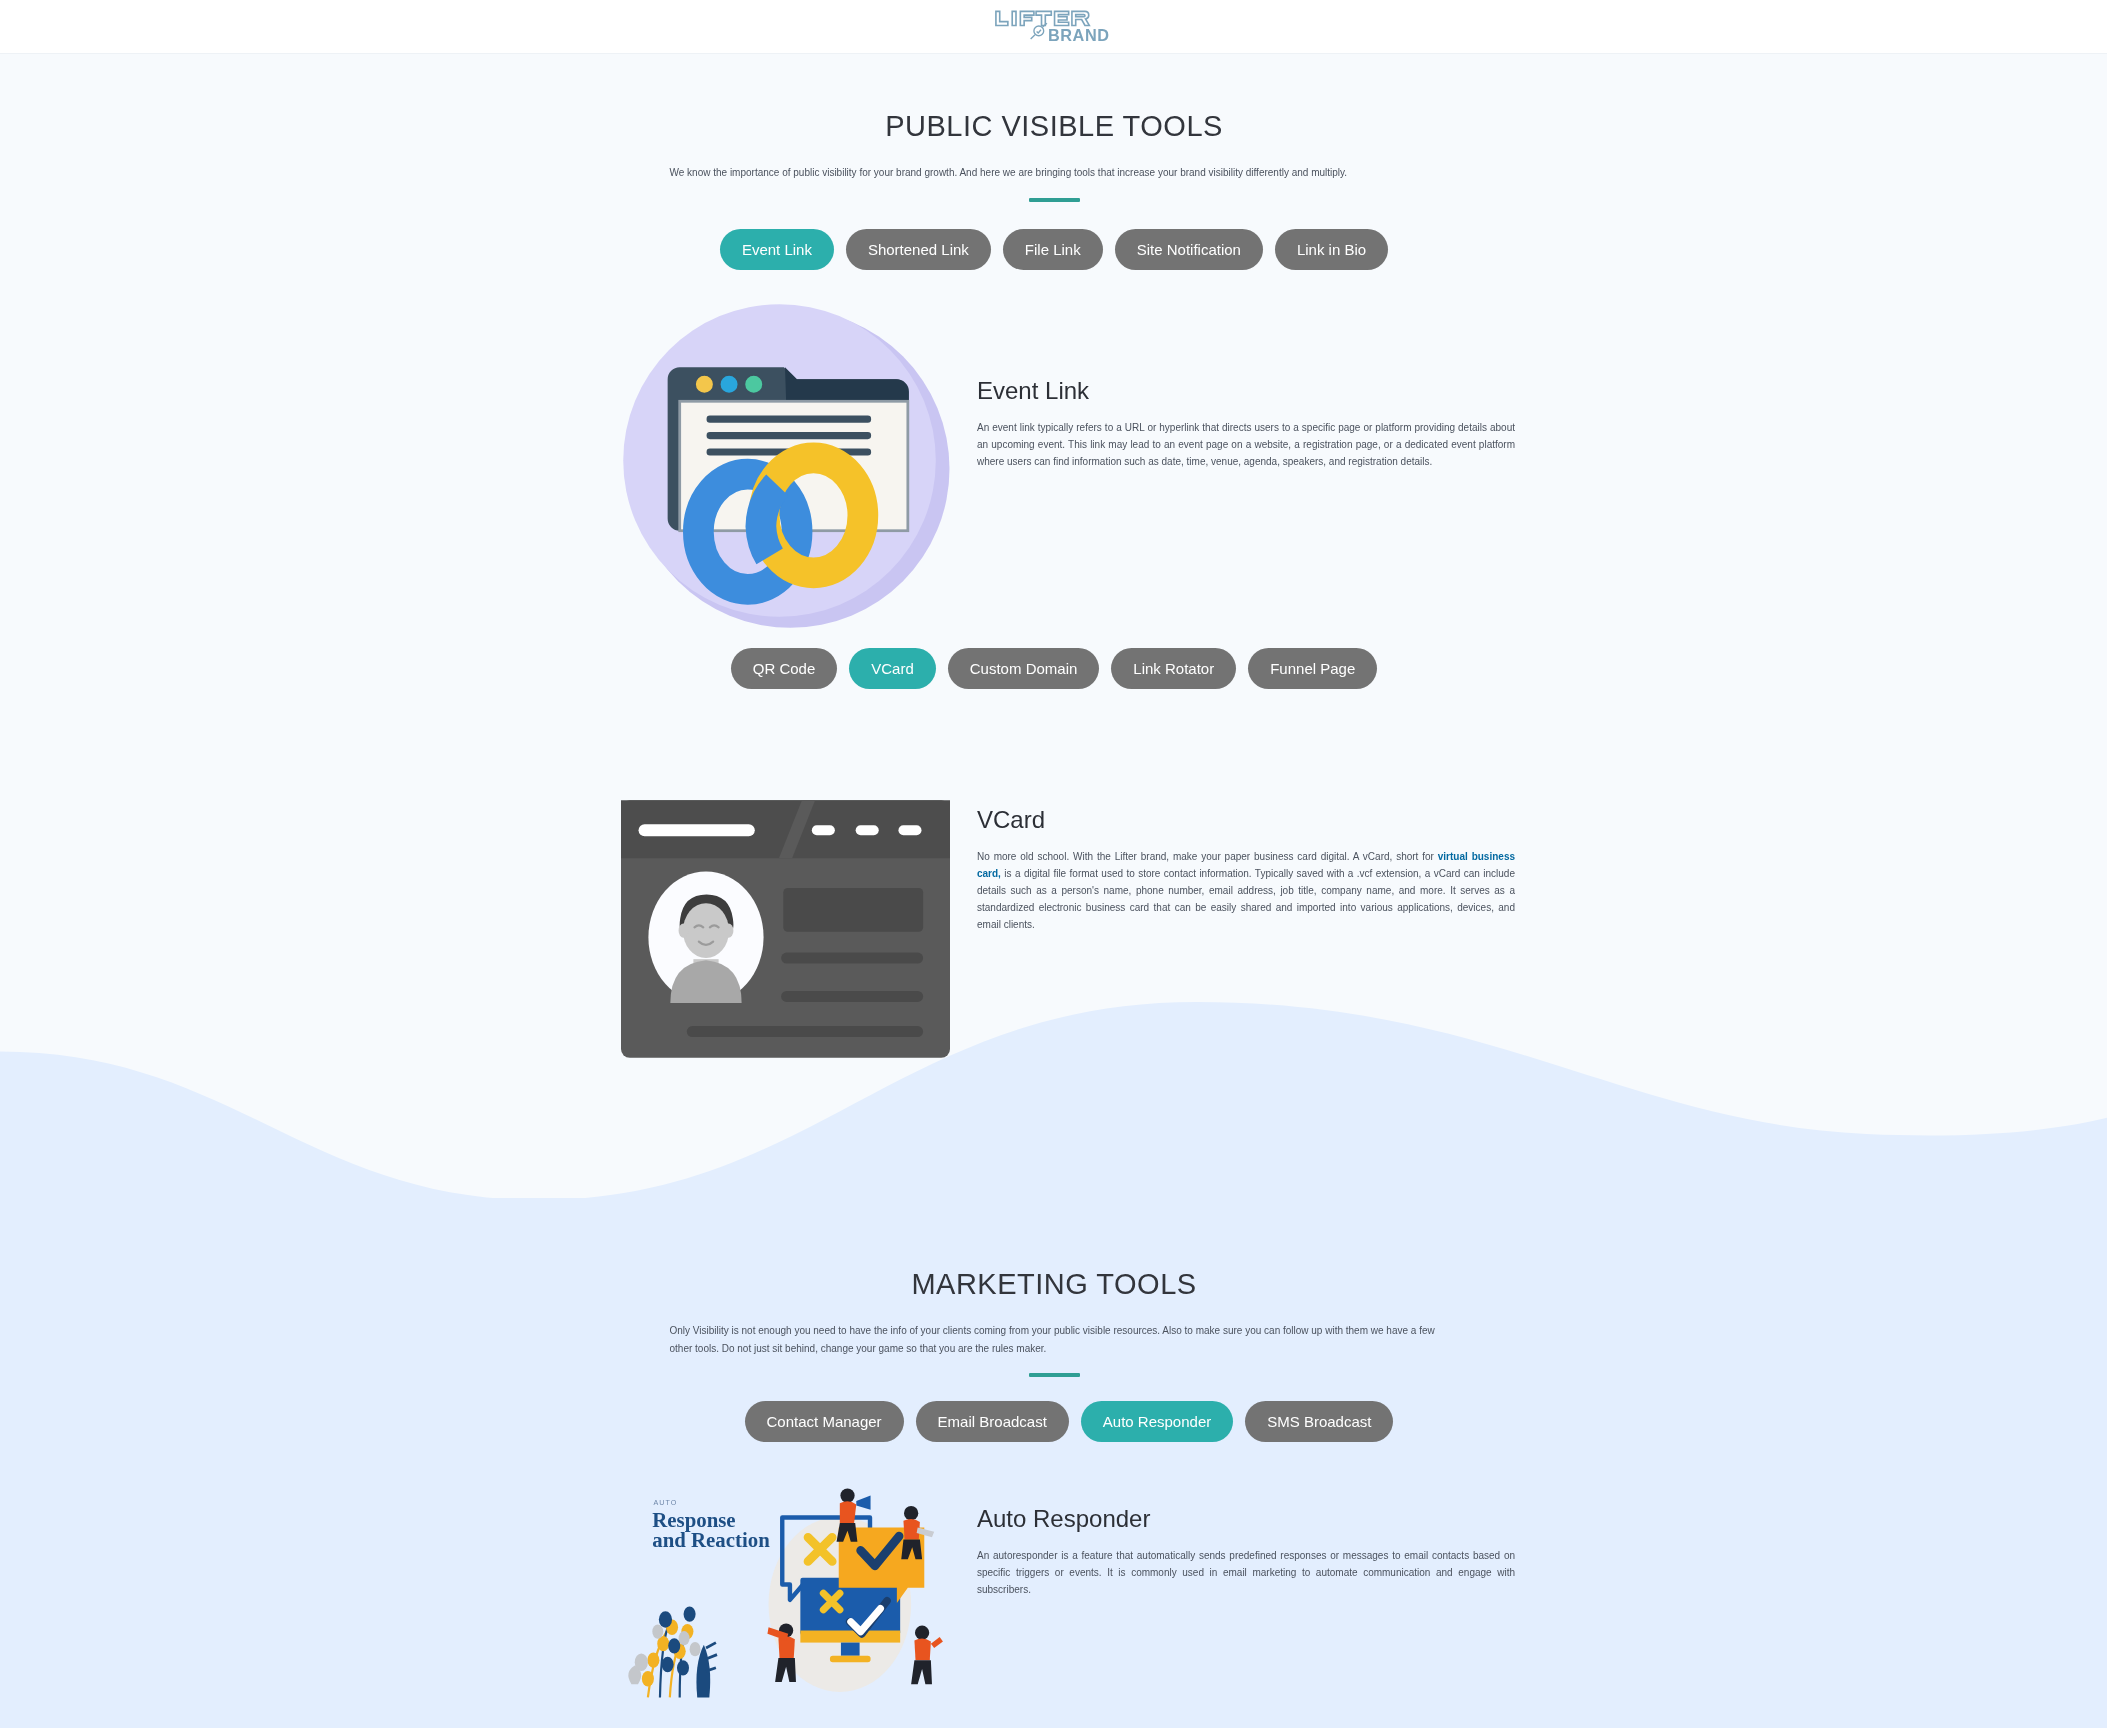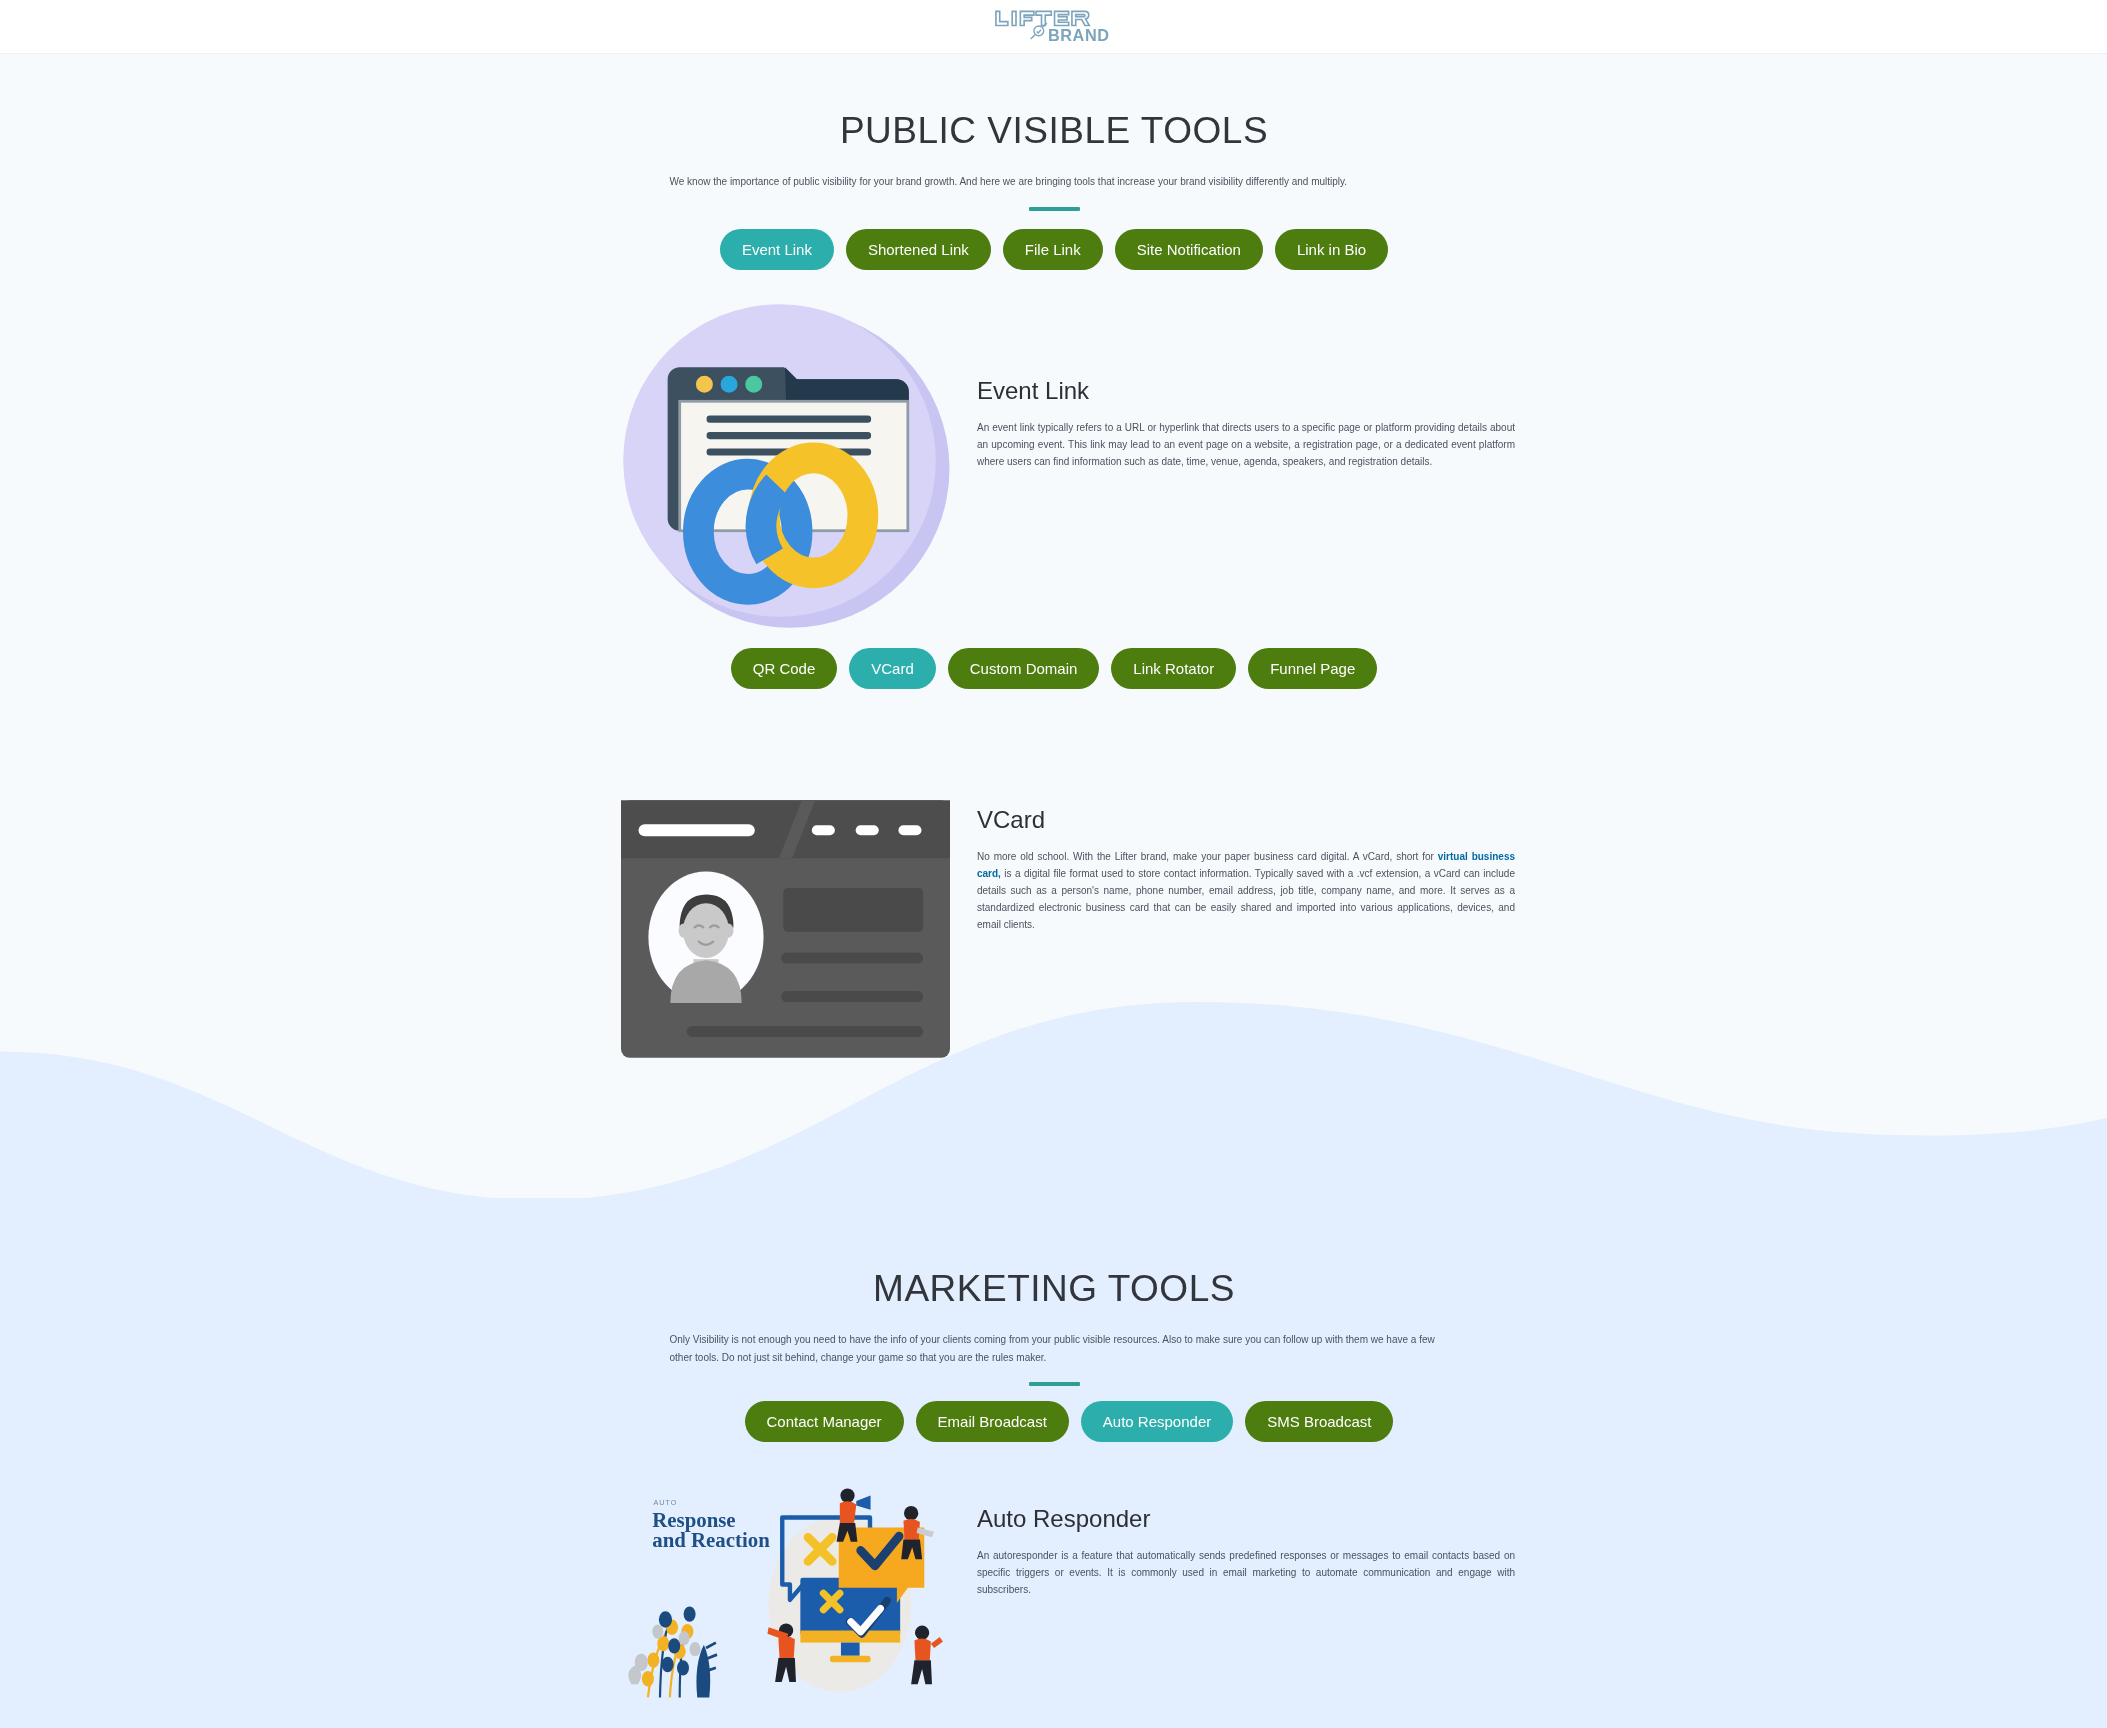--- a/index.html
+++ b/index.html
@@ -27,38 +27,38 @@
   .wave{
     position:absolute; left:0; bottom:-1.1px; width:2108px; height:231px;
   }
   
   .sec-marketing{
     position:absolute; top:1198px; left:0; width:2108px; height:530px;
     background:#e3eefe;
   }
 
   .sec-title{
-    font-size:37px; font-weight:400; letter-spacing:0.5px;
+    font-size:29px; font-weight:400; letter-spacing:0.5px;
     color:#32353c; text-align:center; font-stretch:condensed;
   }
   .sec-desc{
     font-size:10px; line-height:1.75; color:#4b525e;
     margin:16px auto;
   }
   .accent-bar{
     width:51px; height:4.4px; background:#2f9e94; margin:14.3px auto 0;
     border-radius:1.1px;
   }
 
   
   .pill-row{
     display:flex; justify-content:center; align-items:center; gap:12px;
   }
   .pill{
-    background:#4d7c0f; color:#ffffff;
+    background:#737373; color:#ffffff;
     border:none; border-radius:26px;
     font-family:"Liberation Sans", sans-serif;
     font-size:15px; line-height:1;
     padding:13px 22px; cursor:pointer; white-space:nowrap;
   }
   .pill.active{ background:#2cafac; }
 
   
   .feature{
     display:flex; align-items:flex-start; justify-content:center;

